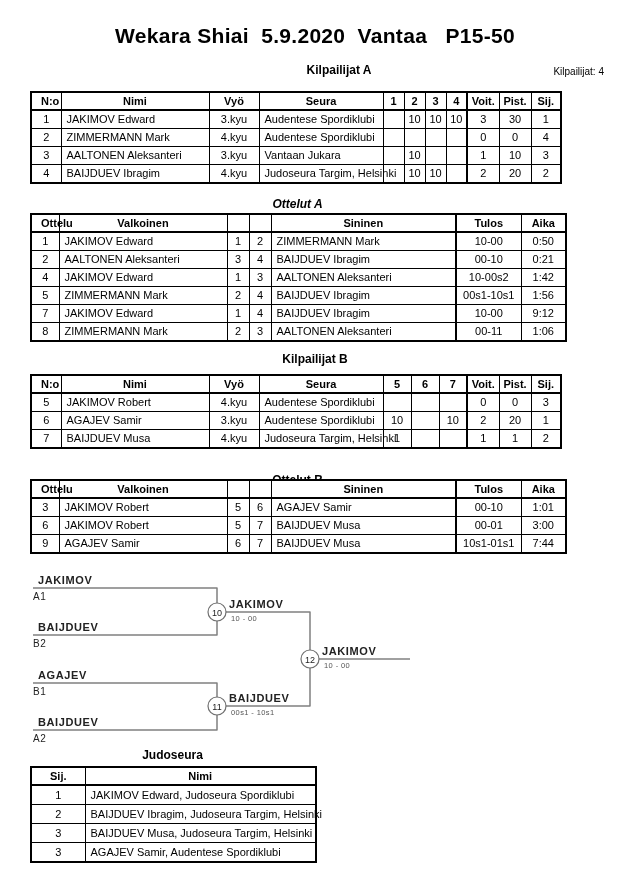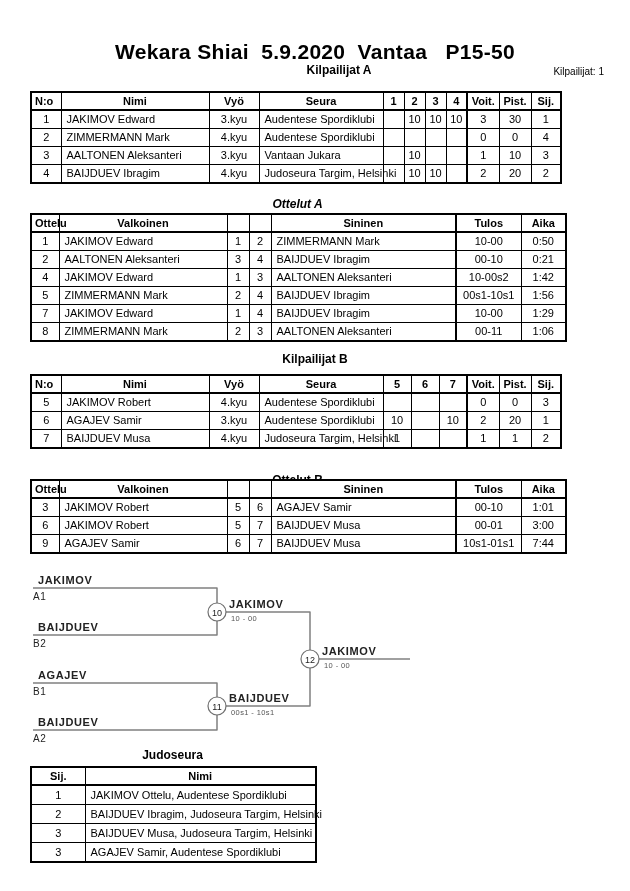--- a/index.html
+++ b/index.html
@@ -1,31 +1,31 @@
 <!DOCTYPE html>
 <html><head>
 <meta charset="utf-8">
 <style>
   html,body{margin:0;padding:0;}
   body{
     width:630px;height:891px;position:relative;background:#fff;color:#000;
     font-family:"Liberation Sans",sans-serif;overflow:hidden;
   }
-  .title{position:absolute;top:40px;left:0;width:630px;text-align:center;
+  .title{position:absolute;top:24px;left:0;width:630px;text-align:center;
     font-size:21px;font-weight:bold;white-space:pre;letter-spacing:.3px;}
   .sub{position:absolute;font-size:12px;font-weight:bold;text-align:center;white-space:pre;}
   .sub-pool{left:0;width:630px;}
   .sub-match{left:30px;width:535px;}
   .count{position:absolute;top:66px;right:26px;font-size:10px;}
   table{border-collapse:collapse;table-layout:fixed;position:absolute;background:#fff;border:2px solid #000;}
   th,td{border:1px solid #000;font-size:11px;padding:0;white-space:nowrap;overflow:visible;line-height:1;}
   th{font-weight:bold;border-bottom:2px solid #000;}
   td.l,th.l{text-align:left;padding-left:5px;}
   td.c,th.c{text-align:center;}
-  th.edge{text-align:left;padding-left:3px;}
+  th.edge{text-align:left;padding-left:9px;}
   .tk{border-left:2px solid #000;}
   .pool td{height:17px;}
   .pool th{height:16px;}
   .mt td{height:17px;}
   .mt th{height:16px;text-align:center;}
   .res td{height:18px;}
   .res th{height:16px;}
   #pool-a{left:30px;top:91px;width:530px;}
   #matches-a{left:30px;top:213px;width:535px;}
   #pool-b{left:30px;top:374px;width:530px;}
@@ -42,21 +42,21 @@
   .bname{font-size:11px;font-weight:bold;fill:#222;letter-spacing:.6px;}
   .bseed{font-size:10px;fill:#222;letter-spacing:.5px;}
   .bscore{font-size:7.5px;fill:#555;letter-spacing:.4px;}
   .bnum{font-size:9px;fill:#222;text-anchor:middle;}
 </style>
 </head>
 <body>
 
 <div class="title">Wekara Shiai  5.9.2020  Vantaa   P15-50</div>
 <div class="sub sub-pool" id="t-pool-a">Kilpailijat A</div>
-<div class="count">Kilpailijat: 1</div>
+<div class="count">Kilpailijat: 4</div>
 
 <table id="pool-a" class="pool">
 <colgroup>
       <col style="width:30px">
       <col style="width:148px">
       <col style="width:50px">
       <col style="width:124px">
       <col style="width:21px">
       <col style="width:21px">
       <col style="width:21px">
@@ -196,21 +196,21 @@
         <td class="c tk">00s1-10s1</td>
         <td class="c">1:56</td>
       </tr>
 <tr>
         <td class="c">7</td>
         <td class="l">JAKIMOV Edward</td>
         <td class="c">1</td>
         <td class="c">4</td>
         <td class="l">BAIJDUEV Ibragim</td>
         <td class="c tk">10-00</td>
-        <td class="c">1:29</td>
+        <td class="c">9:12</td>
       </tr>
 <tr>
         <td class="c">8</td>
         <td class="l">ZIMMERMANN Mark</td>
         <td class="c">2</td>
         <td class="c">3</td>
         <td class="l">AALTONEN Aleksanteri</td>
         <td class="c tk">00-11</td>
         <td class="c">1:06</td>
       </tr>
@@ -376,21 +376,21 @@
     </colgroup>
 <thead>
       <tr>
 <th class="c">Sij.</th>
 <th class="c">Nimi</th>
 </tr>
     </thead>
 <tbody>
 <tr>
         <td class="c">1</td>
-        <td class="l">JAKIMOV Ottelu, Audentese Spordiklubi</td>
+        <td class="l">JAKIMOV Edward, Judoseura Spordiklubi</td>
       </tr>
 <tr>
         <td class="c">2</td>
         <td class="l">BAIJDUEV Ibragim, Judoseura Targim, Helsinki</td>
       </tr>
 <tr>
         <td class="c">3</td>
         <td class="l">BAIJDUEV Musa, Judoseura Targim, Helsinki</td>
       </tr>
 <tr>

